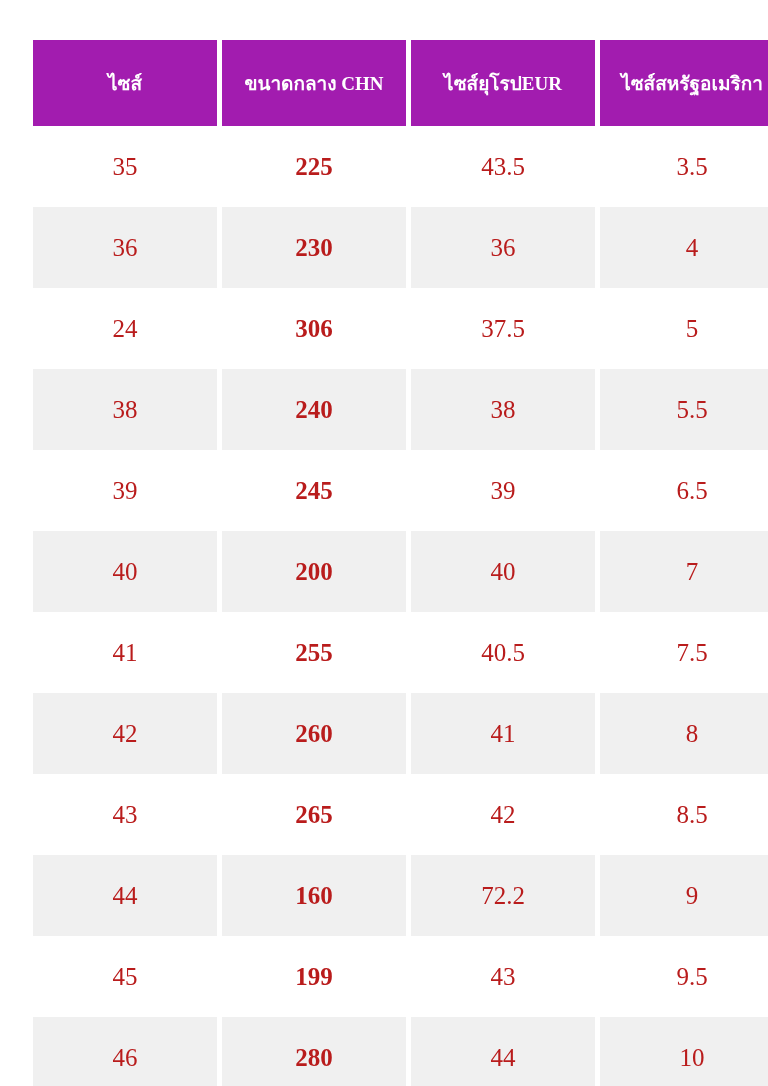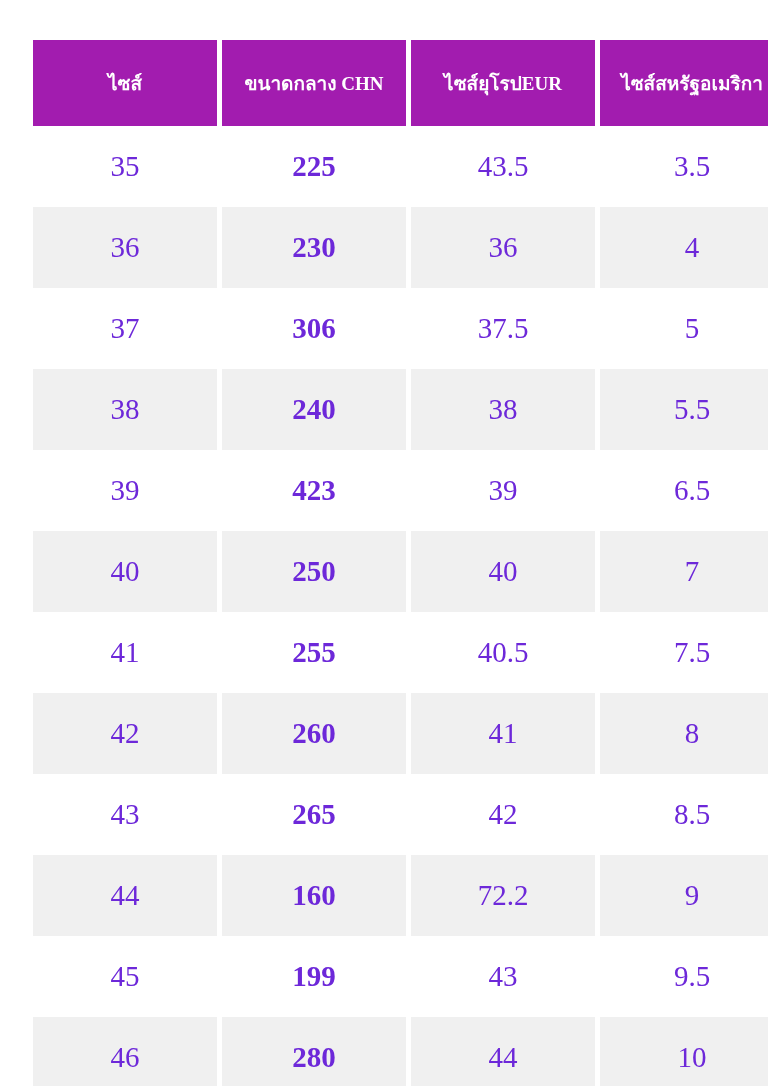--- a/index.html
+++ b/index.html
@@ -37,22 +37,22 @@
     text-align: center;
     vertical-align: middle;
     letter-spacing: 0px;
     padding: 0 4px;
     font-family: "Liberation Serif", "DejaVu Serif", serif;
     white-space: nowrap;
     overflow: hidden;
   }
   .size-table tbody td {
     height: 79px;
-    font-size: 29px;
-    color: #6d28d9;
+    font-size: 25px;
+    color: #b91c1c;
     text-align: center;
     vertical-align: middle;
     background: #ffffff;
     font-family: "Liberation Serif", "DejaVu Serif", serif;
   }
   .size-table tbody tr.striped td {
     background: #f0f0f0;
   }
   .col-0 { width: 176px; }
   .col-1 { width: 176px; font-weight: bold; }
@@ -79,40 +79,40 @@
         <td class="col-2">43.5</td>
         <td class="col-3">3.5</td>
       </tr>
       <tr class="striped">
         <td class="col-0">36</td>
         <td class="col-1">230</td>
         <td class="col-2">36</td>
         <td class="col-3">4</td>
       </tr>
       <tr>
-        <td class="col-0">37</td>
+        <td class="col-0">24</td>
         <td class="col-1">306</td>
         <td class="col-2">37.5</td>
         <td class="col-3">5</td>
       </tr>
       <tr class="striped">
         <td class="col-0">38</td>
         <td class="col-1">240</td>
         <td class="col-2">38</td>
         <td class="col-3">5.5</td>
       </tr>
       <tr>
         <td class="col-0">39</td>
-        <td class="col-1">423</td>
+        <td class="col-1">245</td>
         <td class="col-2">39</td>
         <td class="col-3">6.5</td>
       </tr>
       <tr class="striped">
         <td class="col-0">40</td>
-        <td class="col-1">250</td>
+        <td class="col-1">200</td>
         <td class="col-2">40</td>
         <td class="col-3">7</td>
       </tr>
       <tr>
         <td class="col-0">41</td>
         <td class="col-1">255</td>
         <td class="col-2">40.5</td>
         <td class="col-3">7.5</td>
       </tr>
       <tr class="striped">

